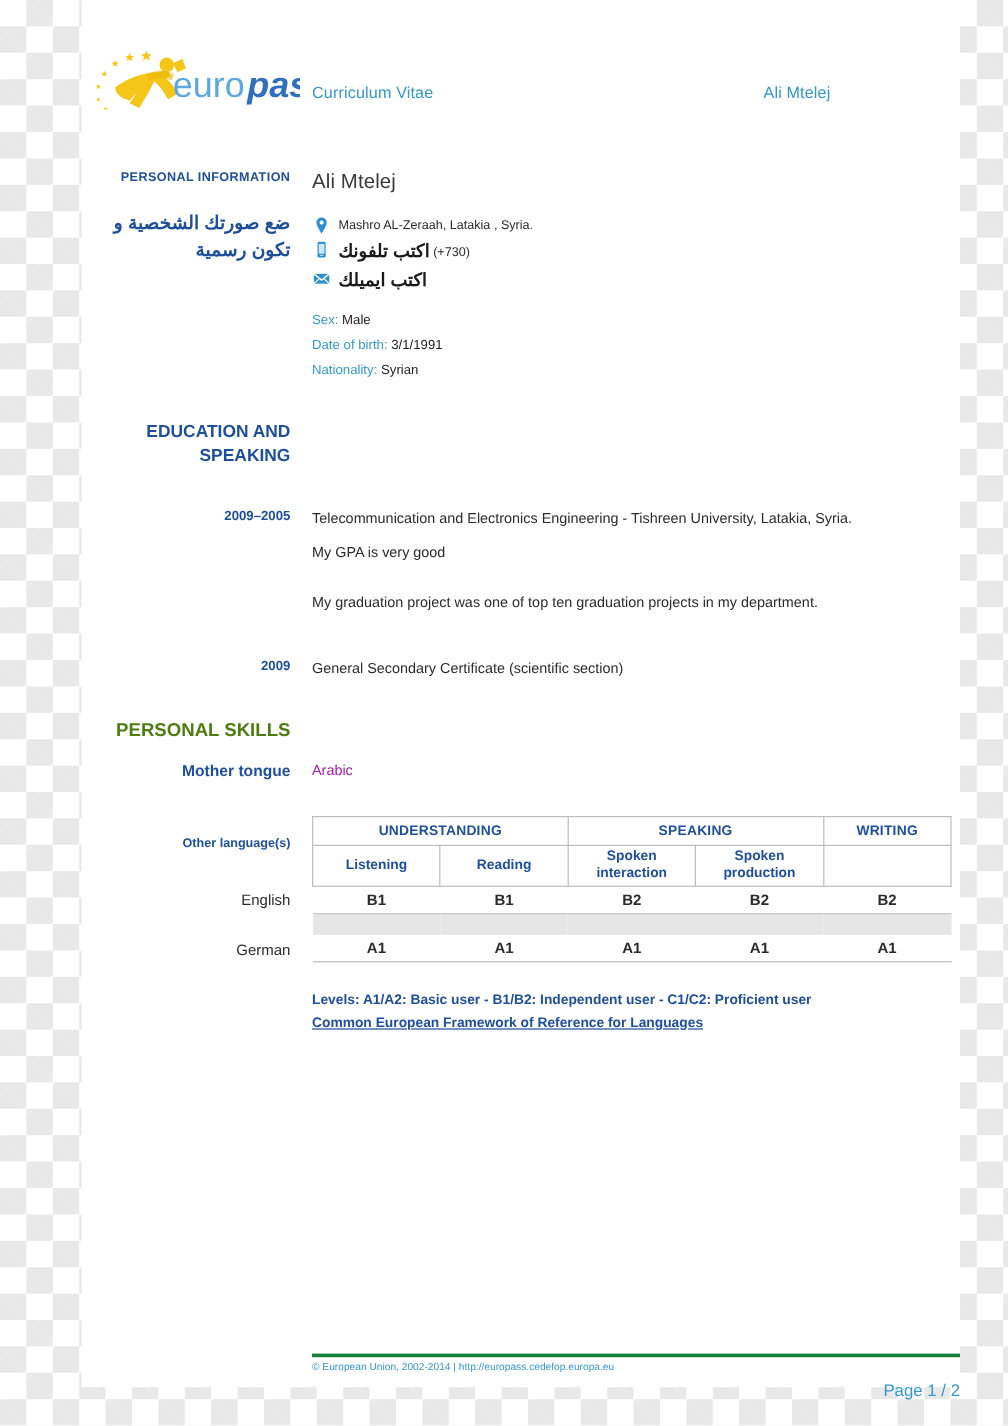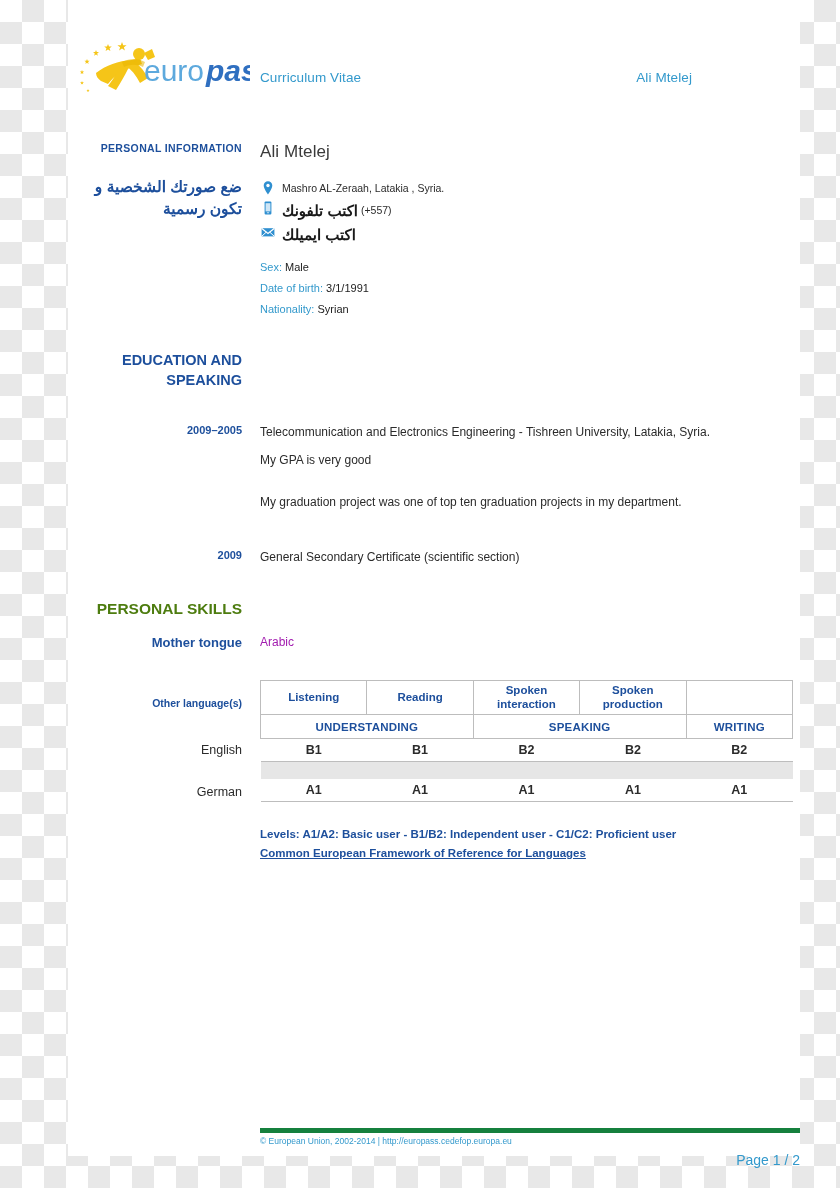--- a/index.html
+++ b/index.html
@@ -234,21 +234,21 @@
     text-decoration: underline;
     display: inline-block;
   }
 
   
   .footer {
     position: absolute;
     left: 192px;
     top: 1128px;
     width: 540px;
-    border-top: 5px solid #15803d;
+    border-top: 3px solid #15803d;
     padding-top: 3px;
   }
   .footer-left {
     float: left;
     font-size: 8.5px;
     color: #3399cc;
   }
   .footer-right {
     float: right;
     font-size: 14px;
@@ -315,21 +315,21 @@
 
       <div class="contact-line" style="min-height:20px;line-height:20px;">
         <span class="ico">
           <svg width="16" height="16" viewBox="0 0 16 16">
               <rect x="4.6" y="1.4" width="6.8" height="13.2" rx="1.1" fill="#2f8fd0"></rect>
               <rect x="5.6" y="3.2" width="4.8" height="8.2" fill="#cfe6f6"></rect>
               <rect x="6.8" y="12.3" width="2.4" height="1" rx="0.5" fill="#cfe6f6"></rect>
             </svg>
         </span>
         <span class="contact-ar">اكتب تلفونك</span>
-        <span class="phone-prefix">(+557)</span>
+        <span class="phone-prefix">(+730)</span>
       </div>
 
       <div class="contact-line" style="min-height:20px;line-height:20px;">
         <span class="ico">
           <svg width="16" height="16" viewBox="0 0 16 16">
               <rect x="1.6" y="4.2" width="12.8" height="8.2" fill="#2f8fd0"></rect>
               <path d="M1.6 4.2 L8 9.4 L14.4 4.2" fill="none" stroke="#ffffff" stroke-width="1.2"></path>
               <path d="M1.6 12.4 L6.2 8.2 M14.4 12.4 L9.8 8.2" stroke="#ffffff" stroke-width="1"></path>
             </svg>
         </span>
@@ -408,42 +408,42 @@
   <div class="row" style="top:785px;">
     <div class="label-col">
       <div class="lang-name">German</div>
     </div>
   </div>
 
   <div style="position:absolute;left:192px;top:680px;">
     <table class="langtable">
       <tbody>
           <tr>
+        <td class="th1" colspan="2">UNDERSTANDING</td>
+        <td class="th1" colspan="2">SPEAKING</td>
+        <td class="th1">WRITING</td>
+      </tr>
+      <tr>
         <td class="th2">
           <span>Listening</span>
         </td>
         <td class="th2">
           <span>Reading</span>
         </td>
         <td class="th2">
           <span>Spoken</span><br>
           <span>interaction</span>
         </td>
         <td class="th2">
           <span>Spoken</span><br>
           <span>production</span>
         </td>
         <td class="th2"></td>
       </tr>
       <tr>
-        <td class="th1" colspan="2">UNDERSTANDING</td>
-        <td class="th1" colspan="2">SPEAKING</td>
-        <td class="th1">WRITING</td>
-      </tr>
-      <tr>
         <td class="lvl">B1</td>
         <td class="lvl">B1</td>
         <td class="lvl">B2</td>
         <td class="lvl">B2</td>
         <td class="lvl">B2</td>
       </tr>
       <tr class="spacer-row">
         <td></td>
         <td></td>
         <td></td>

